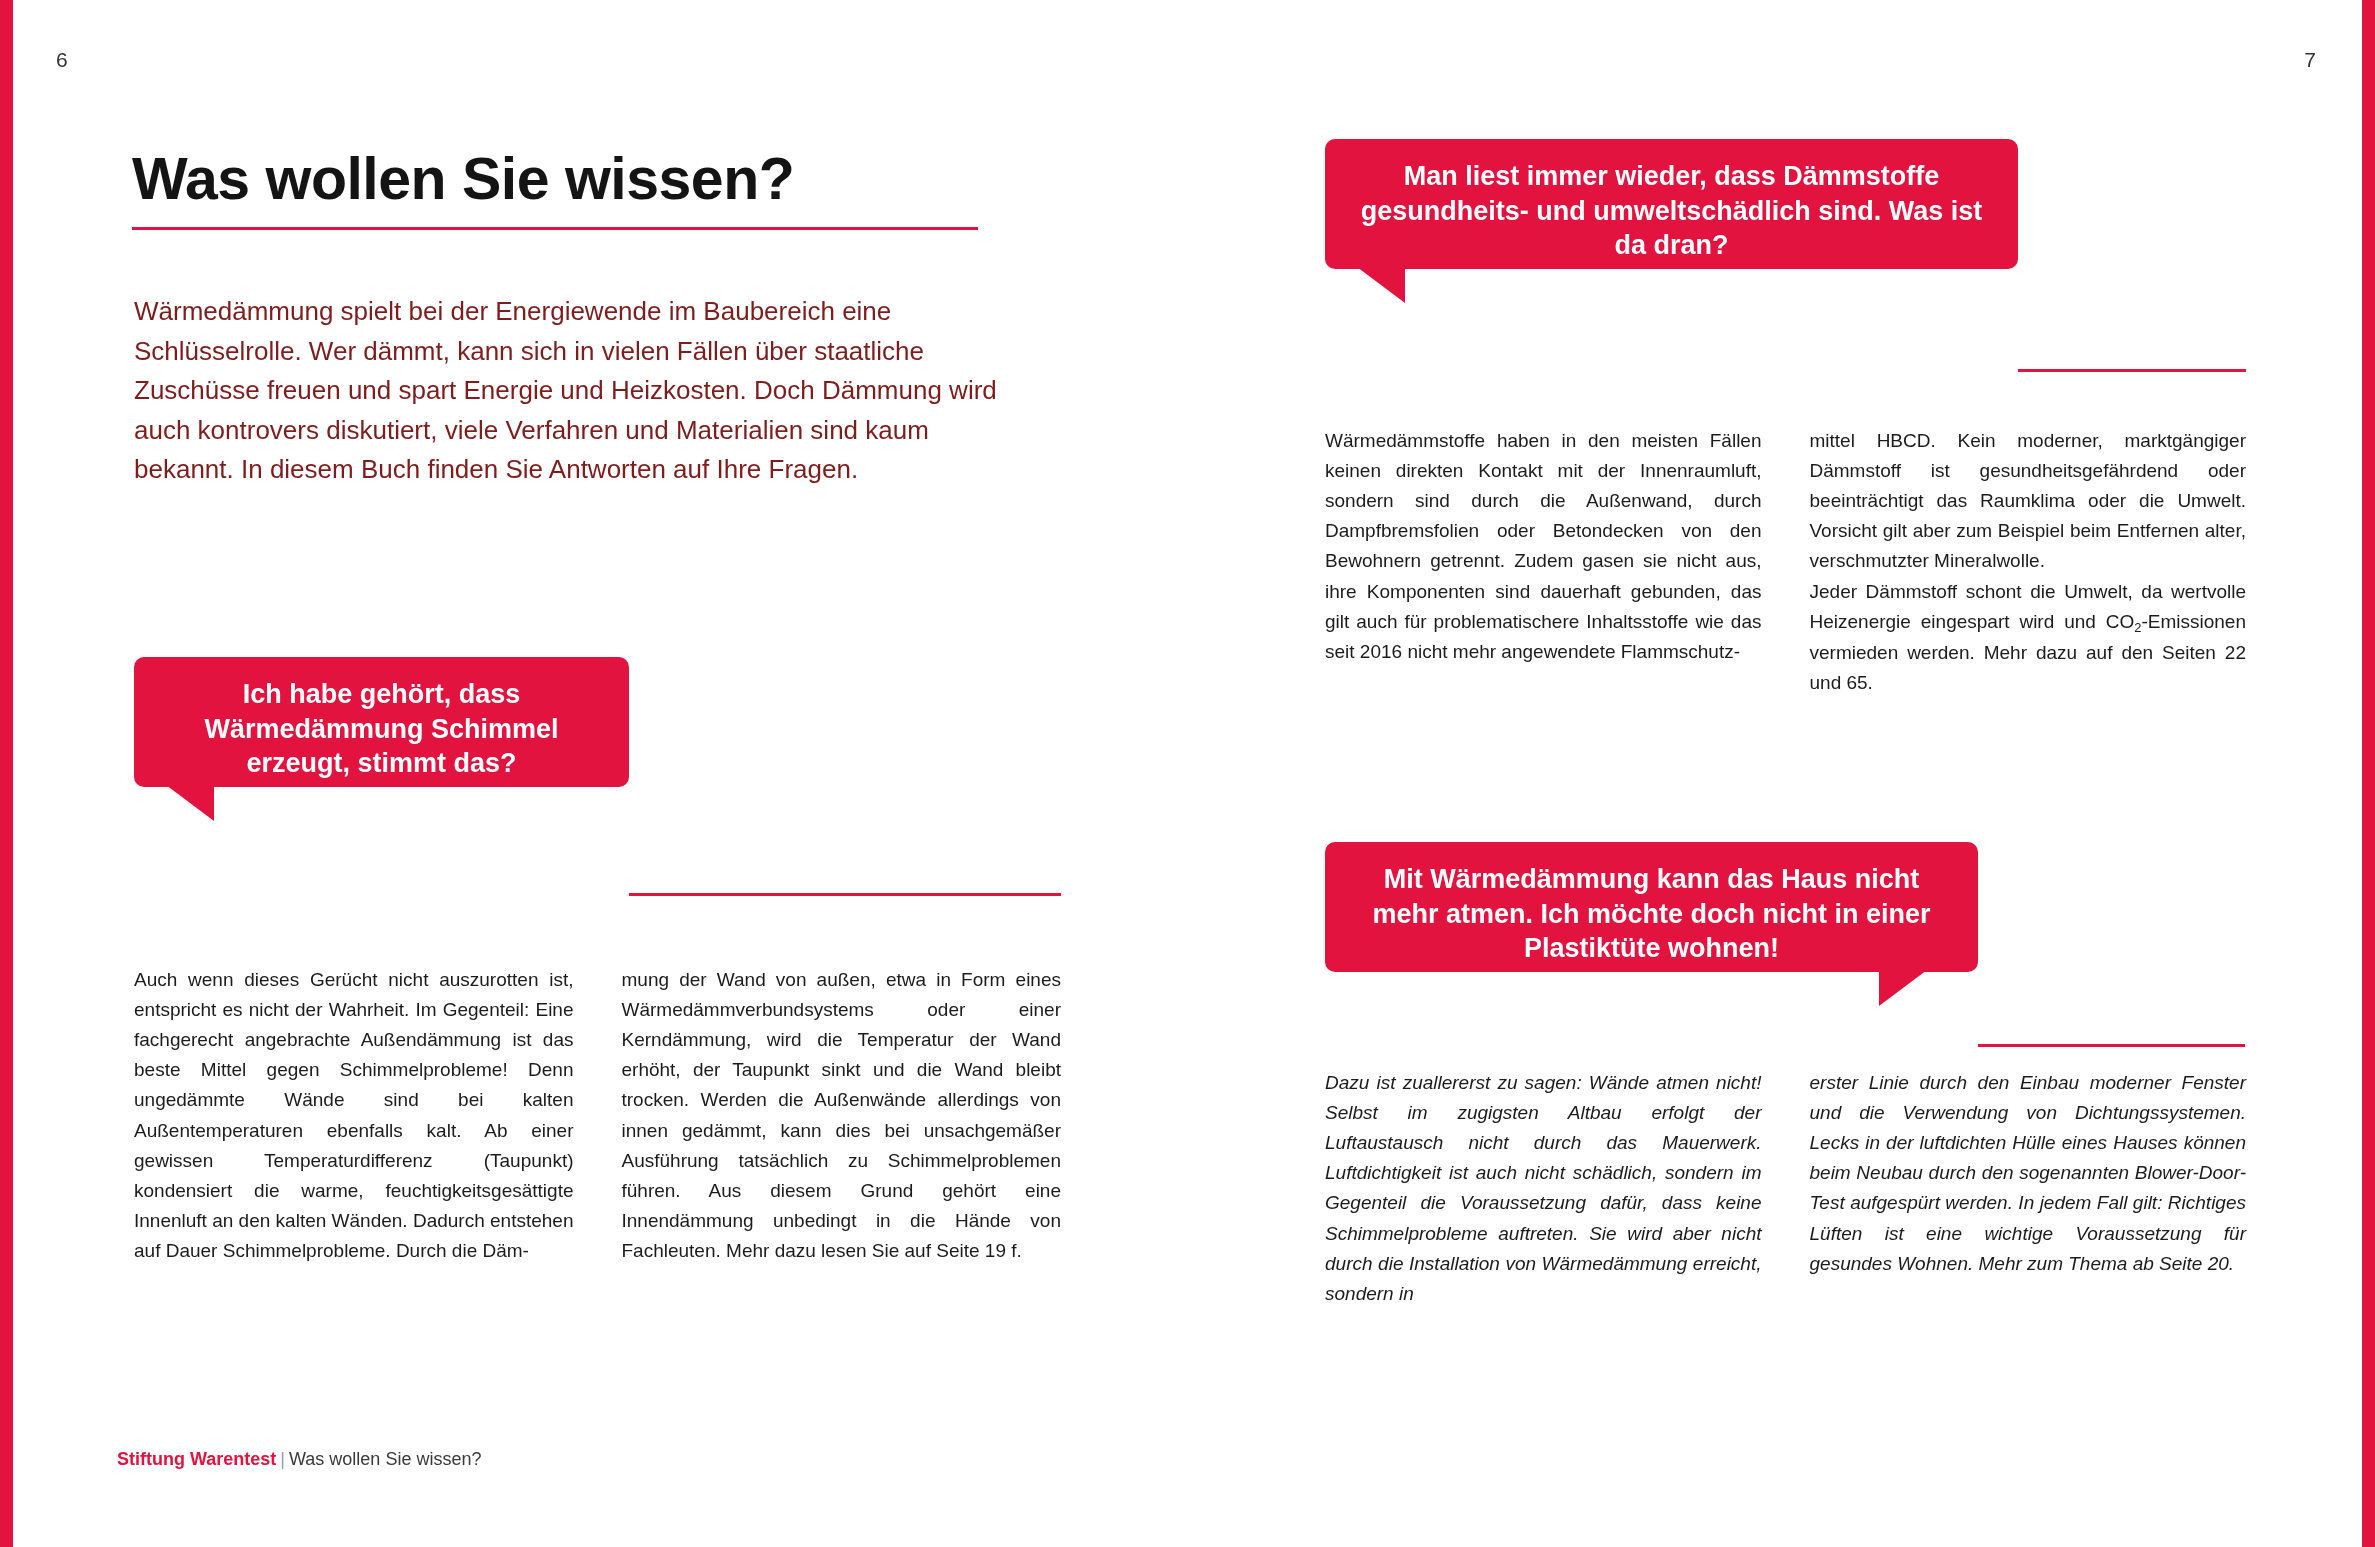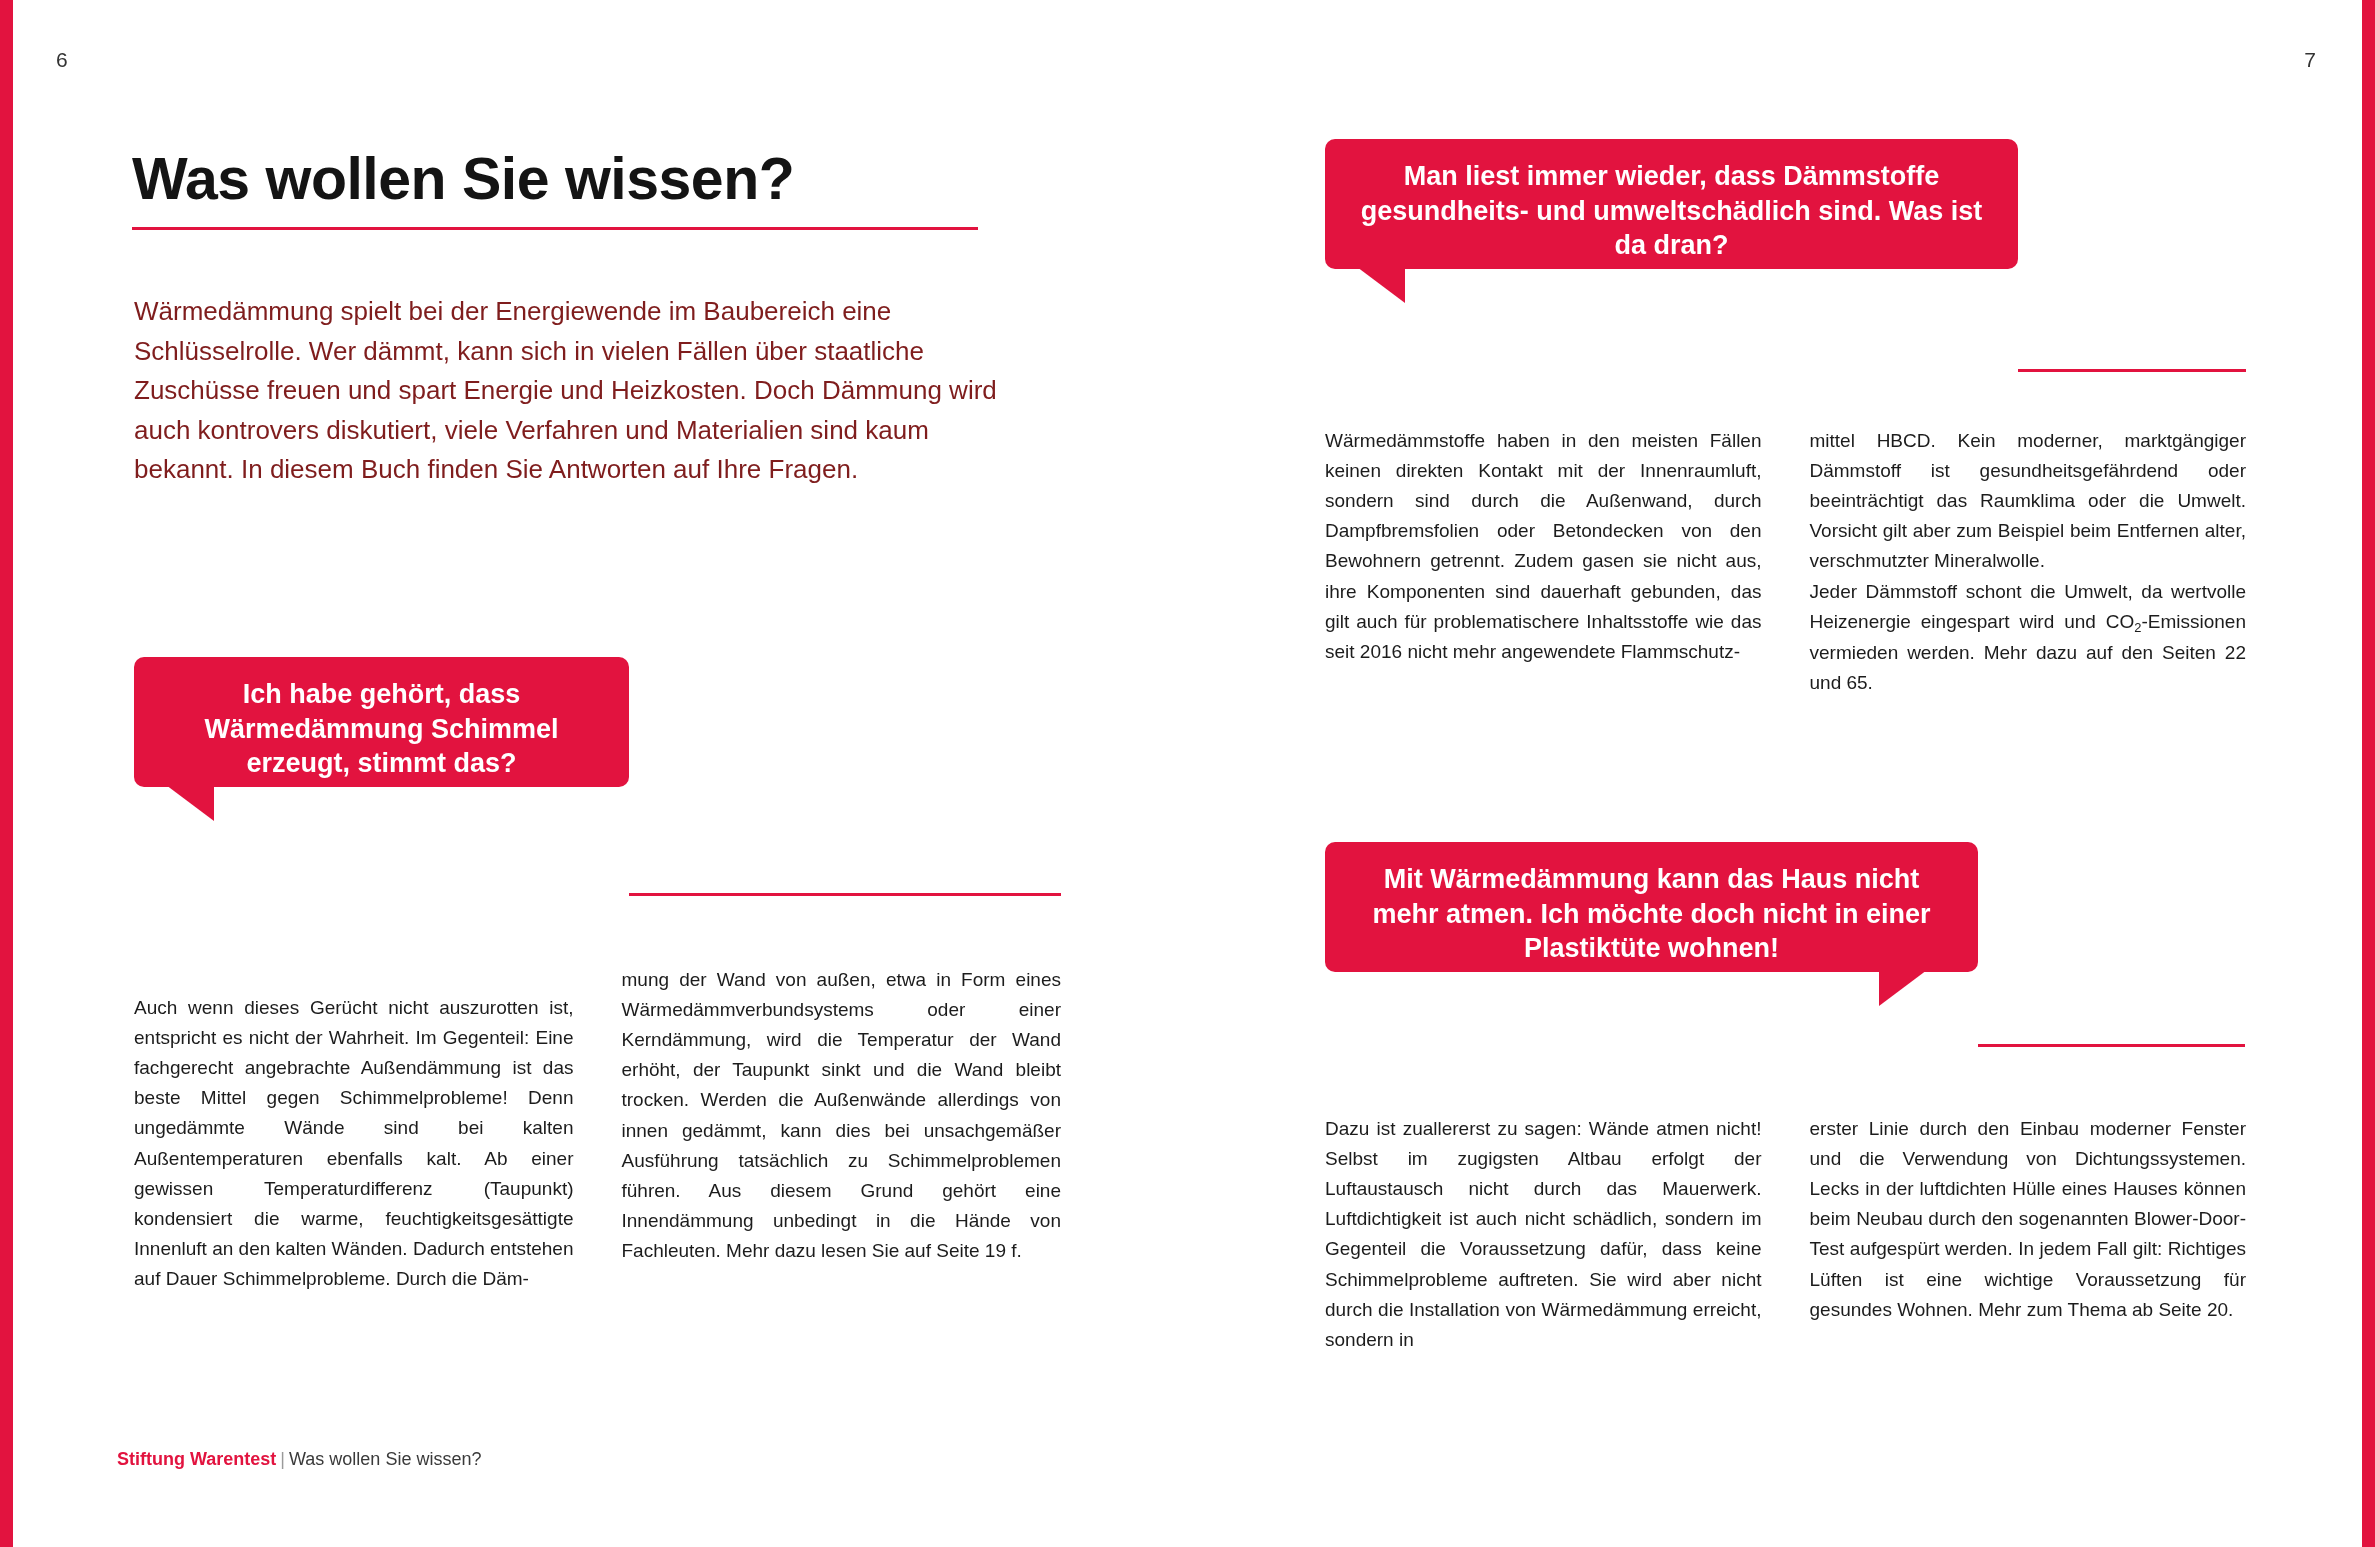--- a/index.html
+++ b/index.html
@@ -170,21 +170,21 @@
 
     <div class="bubble-block" style="left:121px; top:657px; width:495px;">
       <div class="bubble" style="width:495px;">
         <span>Ich habe gehört, dass Wärmedämmung Schimmel erzeugt, stimmt das?</span>
         <div class="tail left-tail"></div>
       </div>
     </div>
     <div class="bubble-rule" style="left:616px; top:893px; width:432px;"></div>
 
     <div class="cols" style="left:121px; top:965px; width:927px;">
-      <div class="col" style="width:446px;margin-top:28px;">
+      <div class="col" style="width:446px;">
         <p>Auch wenn dieses Gerücht nicht auszurotten ist, entspricht es nicht der Wahrheit. Im Gegenteil: Eine fachgerecht angebrachte Außendämmung ist das beste Mittel gegen Schimmelprobleme! Denn ungedämmte Wände sind bei kalten Außentemperaturen ebenfalls kalt. Ab einer gewissen Temperaturdifferenz (Taupunkt) kondensiert die warme, feuchtigkeitsgesättigte Innenluft an den kalten Wänden. Dadurch entstehen auf Dauer Schimmelprobleme. Durch die Däm-</p>
       </div>
       <div class="col" style="width:446px;">
         <p>mung der Wand von außen, etwa in Form eines Wärmedämmverbundsystems oder einer Kerndämmung, wird die Temperatur der Wand erhöht, der Taupunkt sinkt und die Wand bleibt trocken. Werden die Außenwände allerdings von innen gedämmt, kann dies bei unsachgemäßer Ausführung tatsächlich zu Schimmelproblemen führen. Aus diesem Grund gehört eine Innendämmung unbedingt in die Hände von Fachleuten. Mehr dazu lesen Sie auf Seite 19 f.</p>
       </div>
     </div>
 
     <div class="footer">
       <span class="brand">Stiftung Warentest</span><span class="sep">|</span><span>Was wollen Sie wissen?</span>
     </div>
@@ -214,21 +214,21 @@
 
     <div class="bubble-block" style="left:138px; top:604px; width:0px;"></div>
     <div class="bubble-block" style="left:138px; top:842px; width:653px;">
       <div class="bubble" style="width:653px;">
         <span>Mit Wärmedämmung kann das Haus nicht mehr atmen. Ich möchte doch nicht in einer Plastiktüte wohnen!</span>
         <div class="tail right-tail"></div>
       </div>
     </div>
     <div class="bubble-rule" style="left:791px; top:1044px; width:267px;"></div>
 
-    <div class="cols" style="left:138px; top:1114px; width:921px;">
+    <div class="cols" style="left:138px; top:1068px; width:921px;font-style:italic;">
       <div class="col" style="width:443px;">
         <p>Dazu ist zuallererst zu sagen: Wände atmen nicht! Selbst im zugigsten Altbau erfolgt der Luftaustausch nicht durch das Mauerwerk. Luftdichtigkeit ist auch nicht schädlich, sondern im Gegenteil die Voraussetzung dafür, dass keine Schimmelprobleme auftreten. Sie wird aber nicht durch die Installation von Wärmedämmung erreicht, sondern in</p>
       </div>
       <div class="col" style="width:443px;">
         <p>erster Linie durch den Einbau moderner Fenster und die Verwendung von Dichtungssystemen. Lecks in der luftdichten Hülle eines Hauses können beim Neubau durch den sogenannten Blower-Door-Test aufgespürt werden. In jedem Fall gilt: Richtiges Lüften ist eine wichtige Voraussetzung für gesundes Wohnen. Mehr zum Thema ab Seite 20.</p>
       </div>
     </div>
   </div>
 
 </div>

